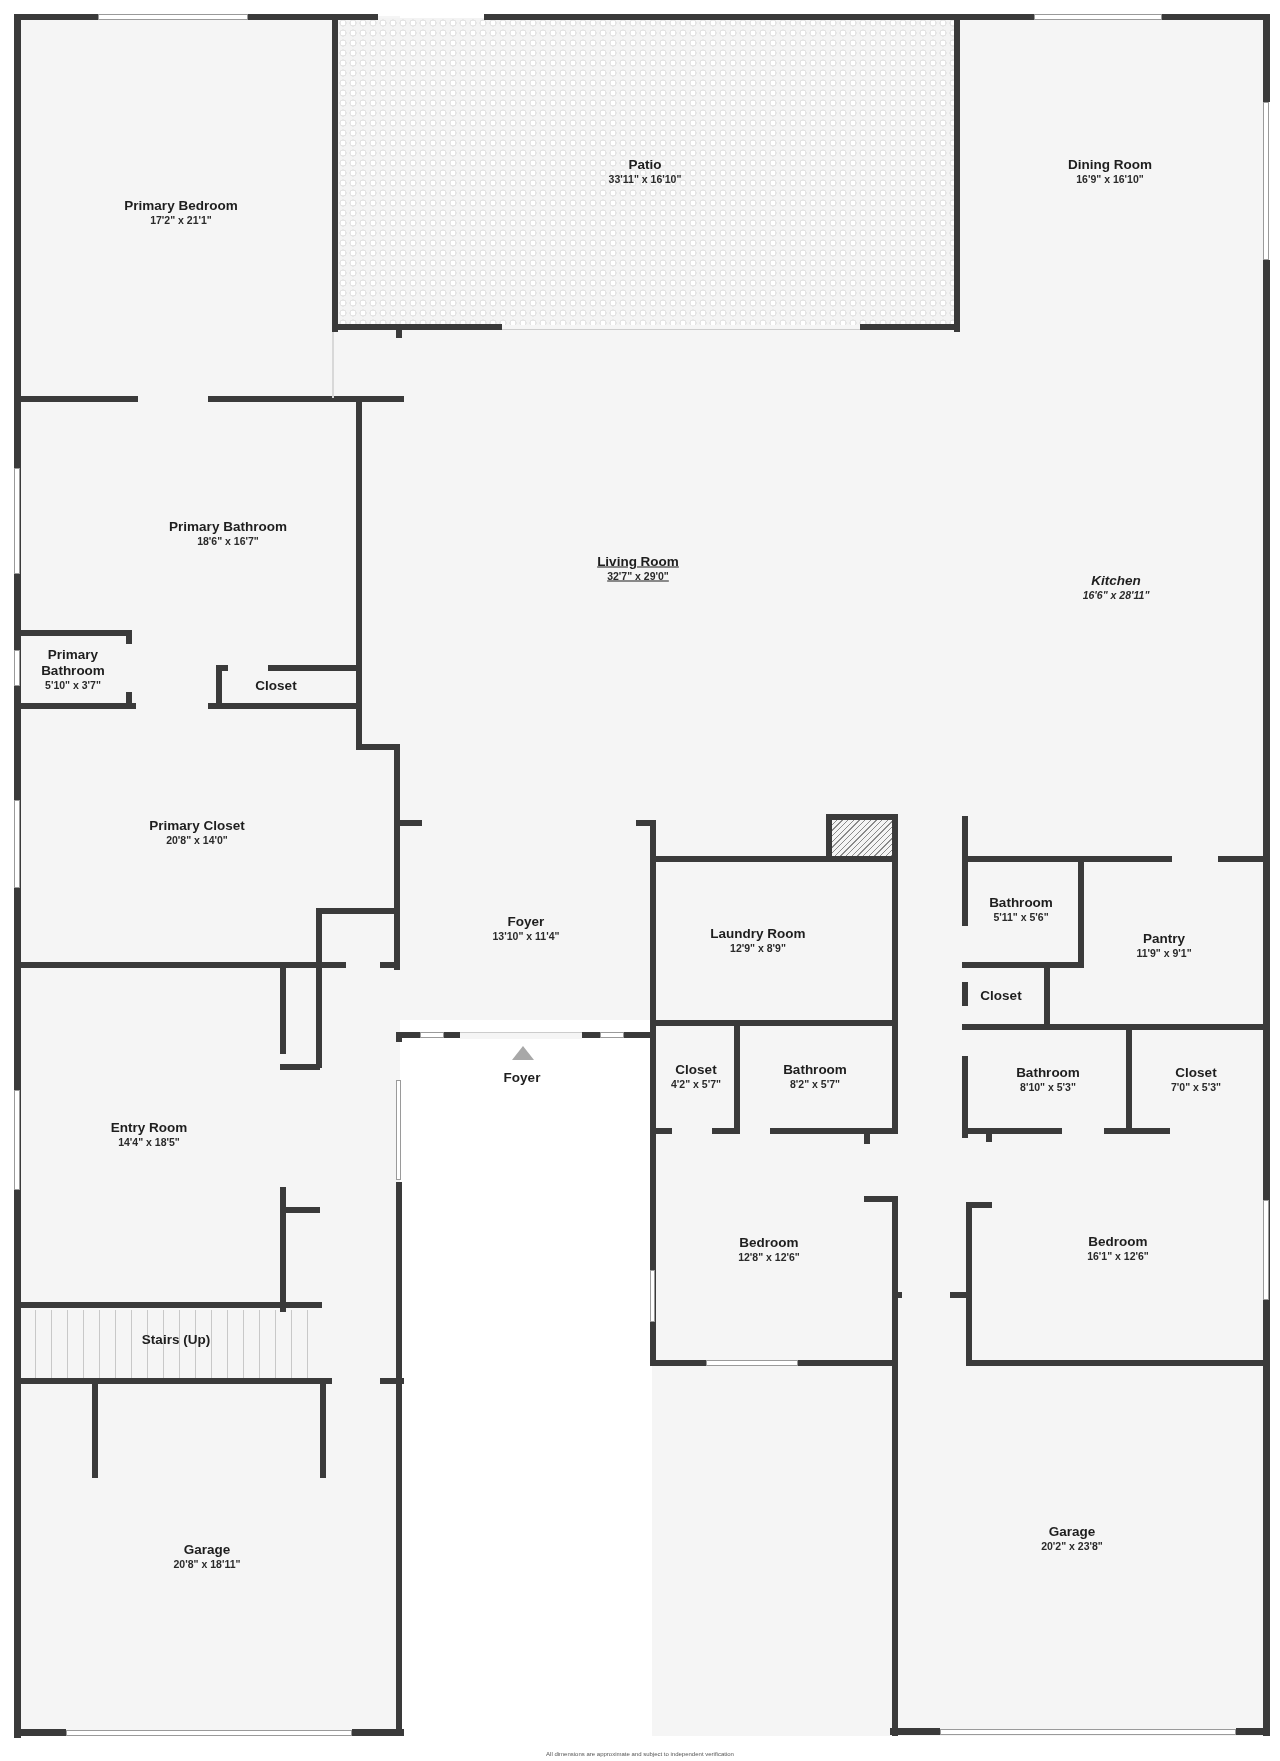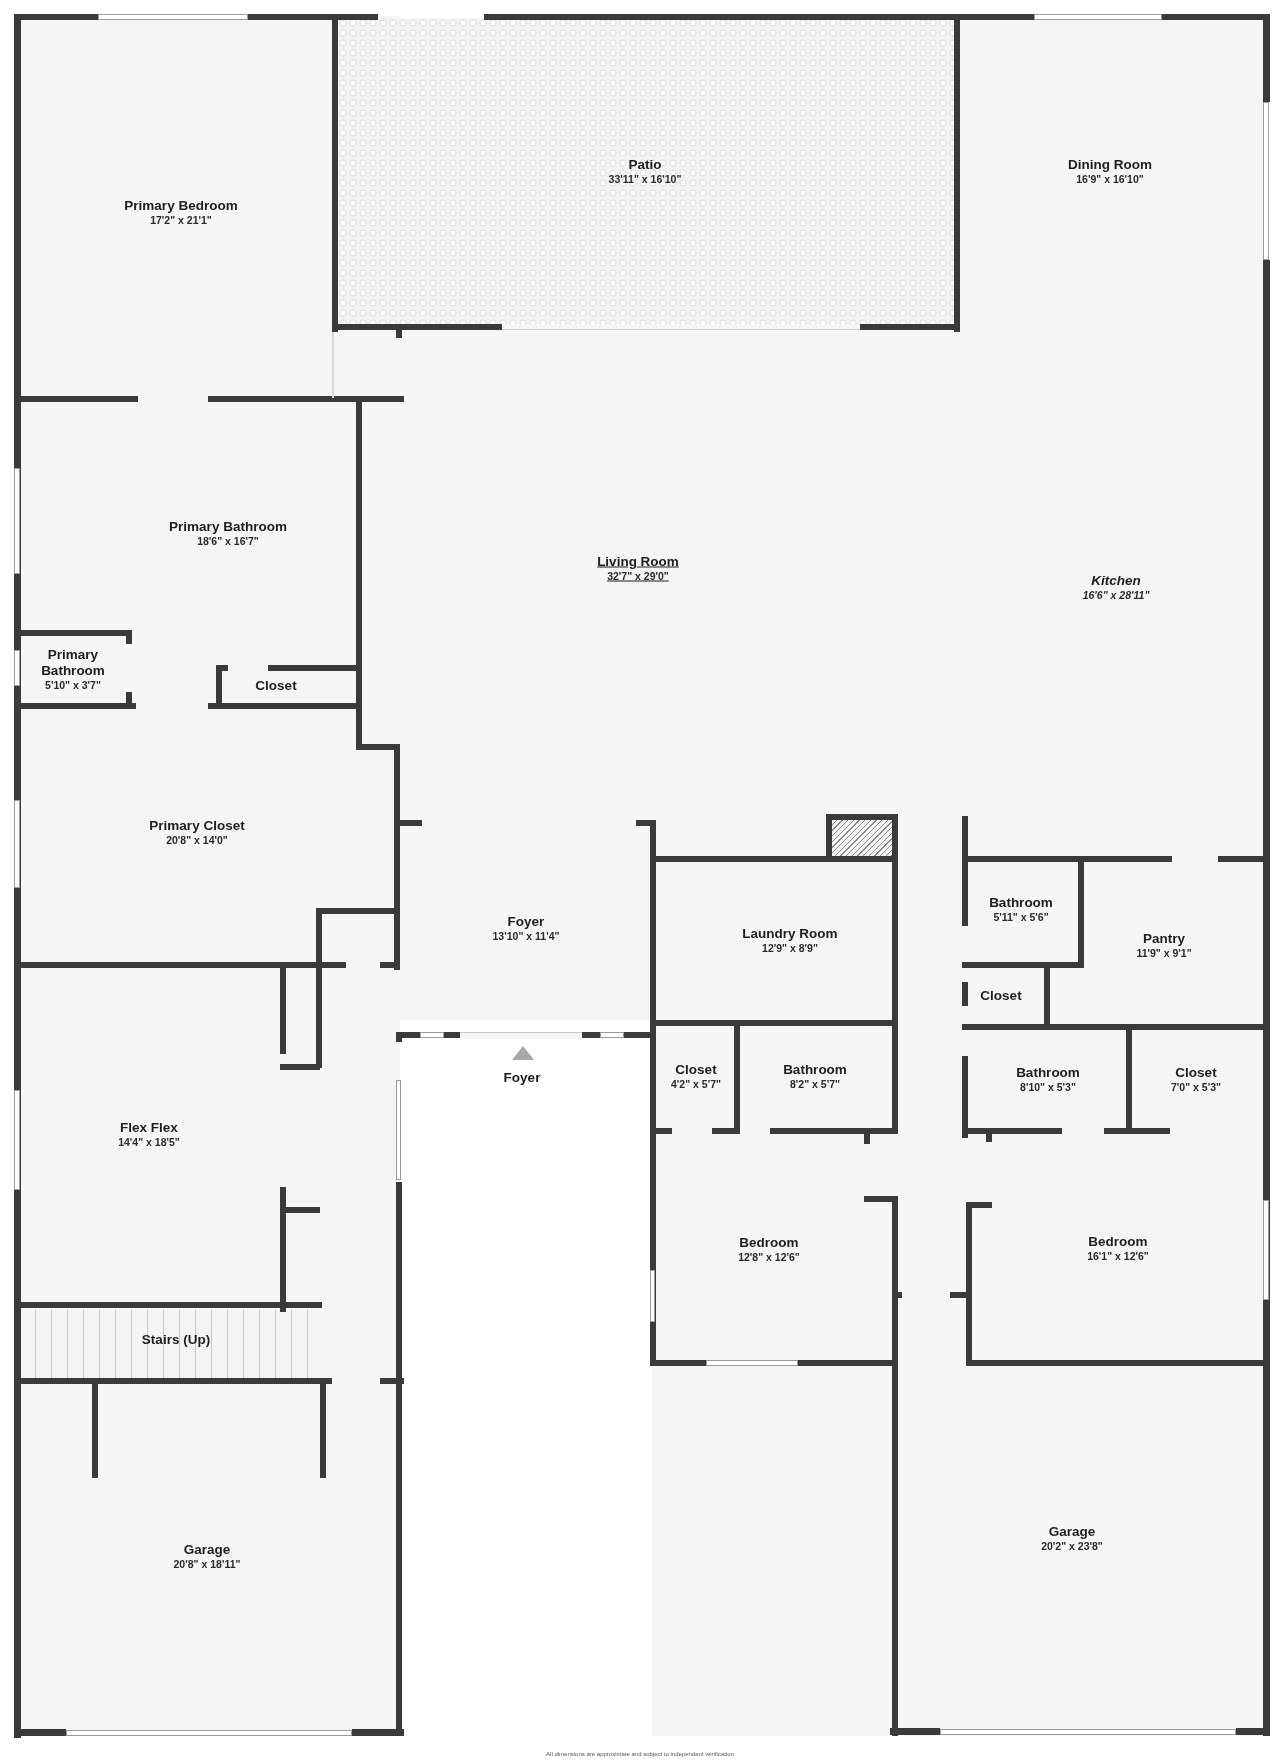--- a/index.html
+++ b/index.html
@@ -189,21 +189,21 @@
     <span class="n">Closet</span>
   </div>
   <div class="lbl" style="left:197px;top:832px;">
     <span class="n">Primary Closet</span>
     <span class="d">20'8" x 14'0"</span>
   </div>
   <div class="lbl" style="left:526px;top:928px;">
     <span class="n">Foyer</span>
     <span class="d">13'10" x 11'4"</span>
   </div>
-  <div class="lbl" style="left:790px;top:940px;">
+  <div class="lbl" style="left:758px;top:940px;">
     <span class="n">Laundry Room</span>
     <span class="d">12'9" x 8'9"</span>
   </div>
   <div class="lbl" style="left:1021px;top:909px;">
     <span class="n">Bathroom</span>
     <span class="d">5'11" x 5'6"</span>
   </div>
   <div class="lbl" style="left:1164px;top:945px;">
     <span class="n">Pantry</span>
     <span class="d">11'9" x 9'1"</span>
@@ -221,21 +221,21 @@
   </div>
   <div class="lbl" style="left:1048px;top:1079px;">
     <span class="n">Bathroom</span>
     <span class="d">8'10" x 5'3"</span>
   </div>
   <div class="lbl" style="left:1196px;top:1079px;">
     <span class="n">Closet</span>
     <span class="d">7'0" x 5'3"</span>
   </div>
   <div class="lbl" style="left:149px;top:1134px;">
-    <span class="n">Flex Flex</span>
+    <span class="n">Entry Room</span>
     <span class="d">14'4" x 18'5"</span>
   </div>
   <div class="lbl" style="left:769px;top:1249px;">
     <span class="n">Bedroom</span>
     <span class="d">12'8" x 12'6"</span>
   </div>
   <div class="lbl" style="left:1118px;top:1248px;">
     <span class="n">Bedroom</span>
     <span class="d">16'1" x 12'6"</span>
   </div>

